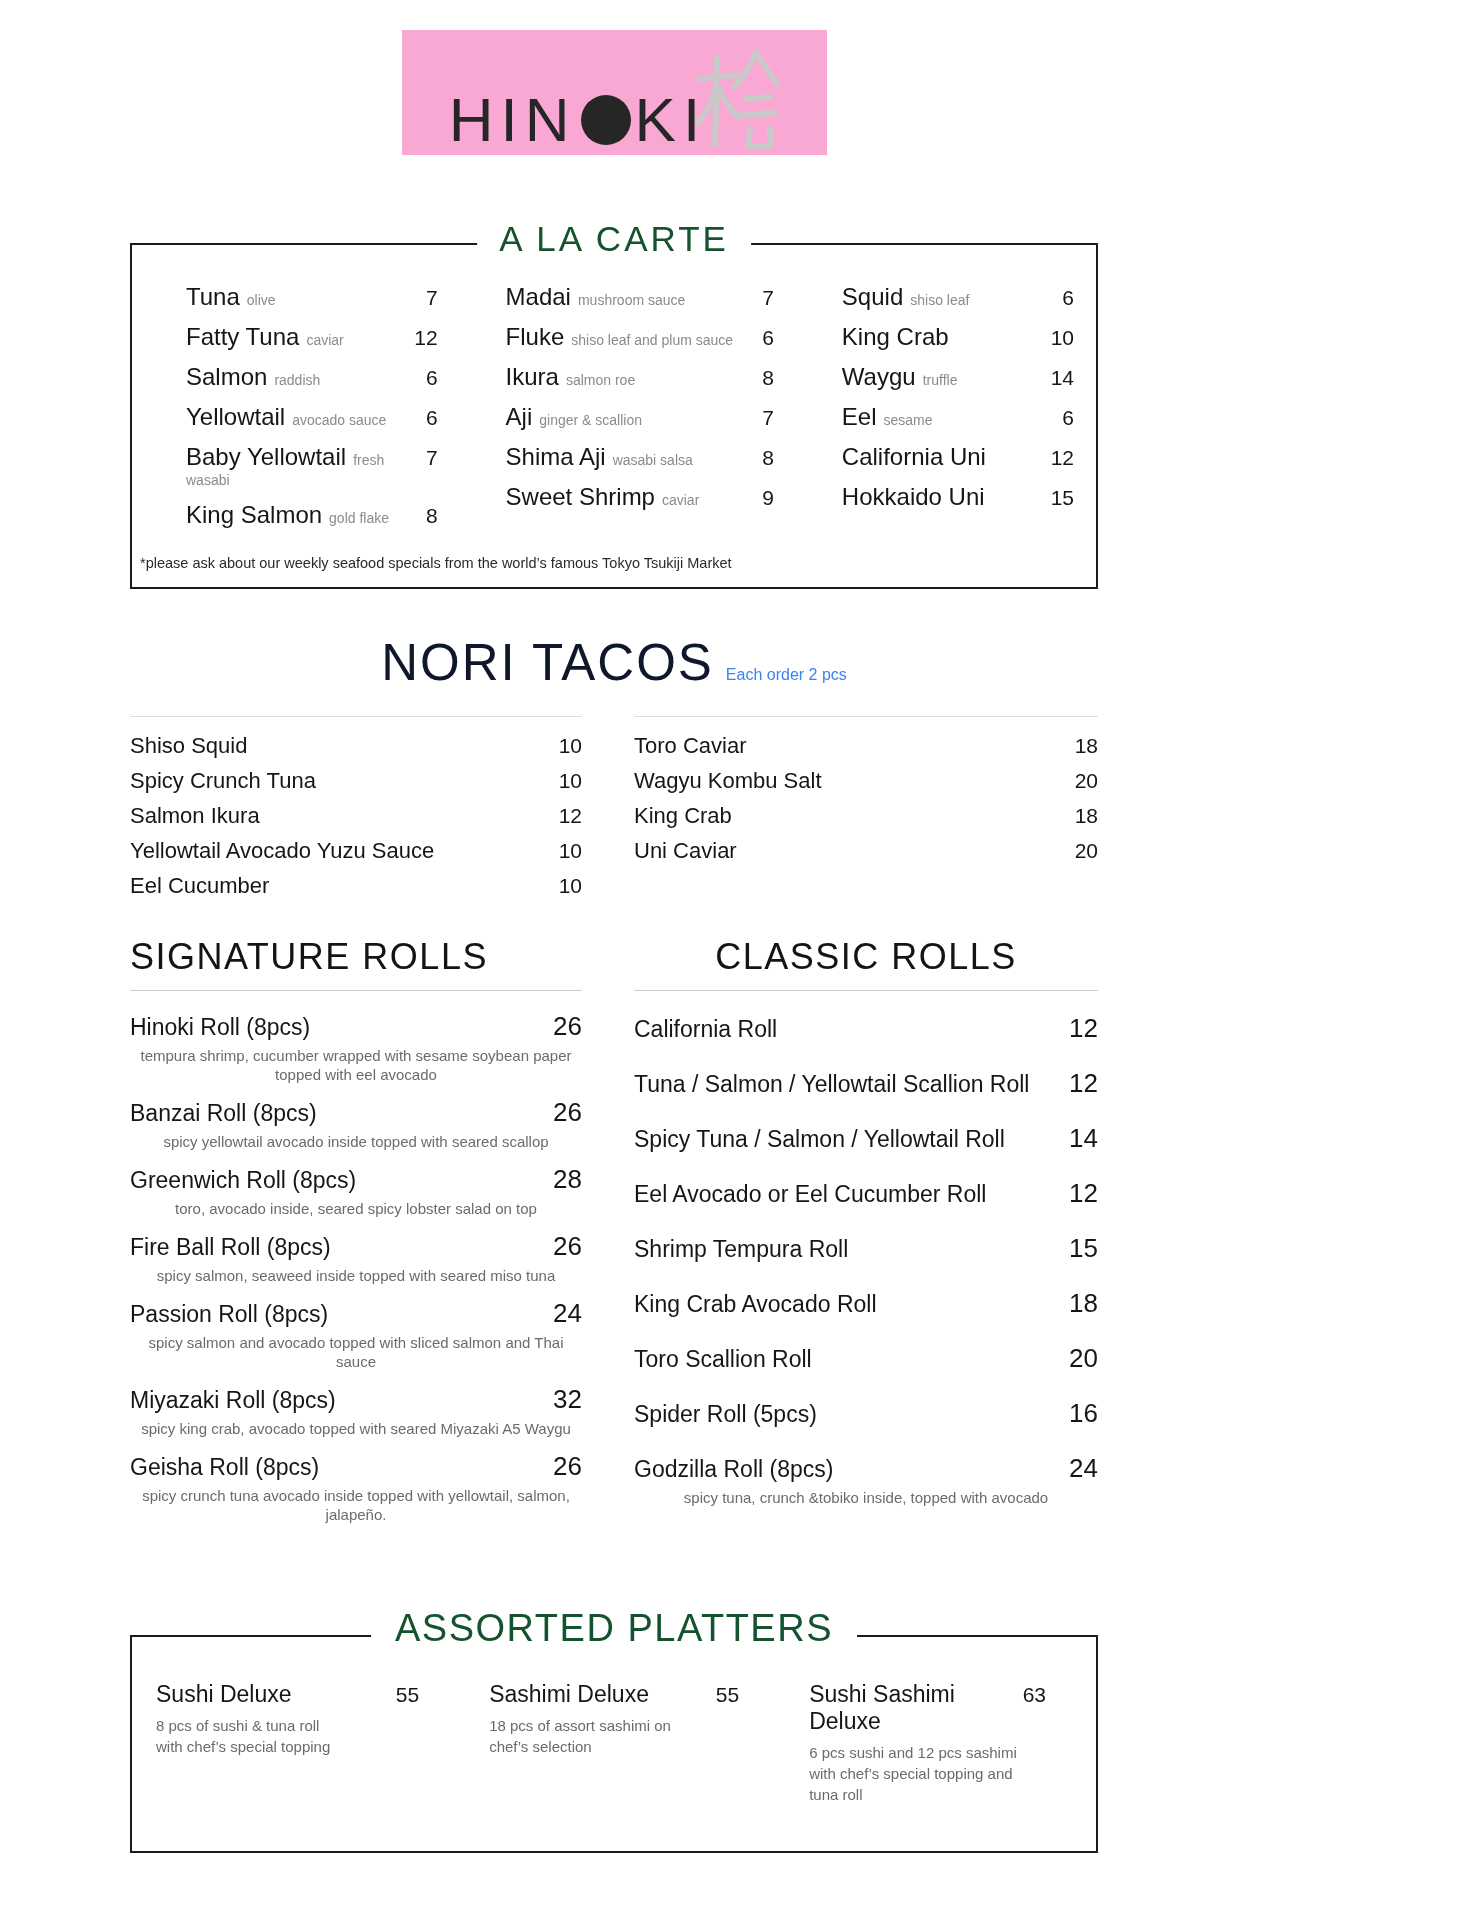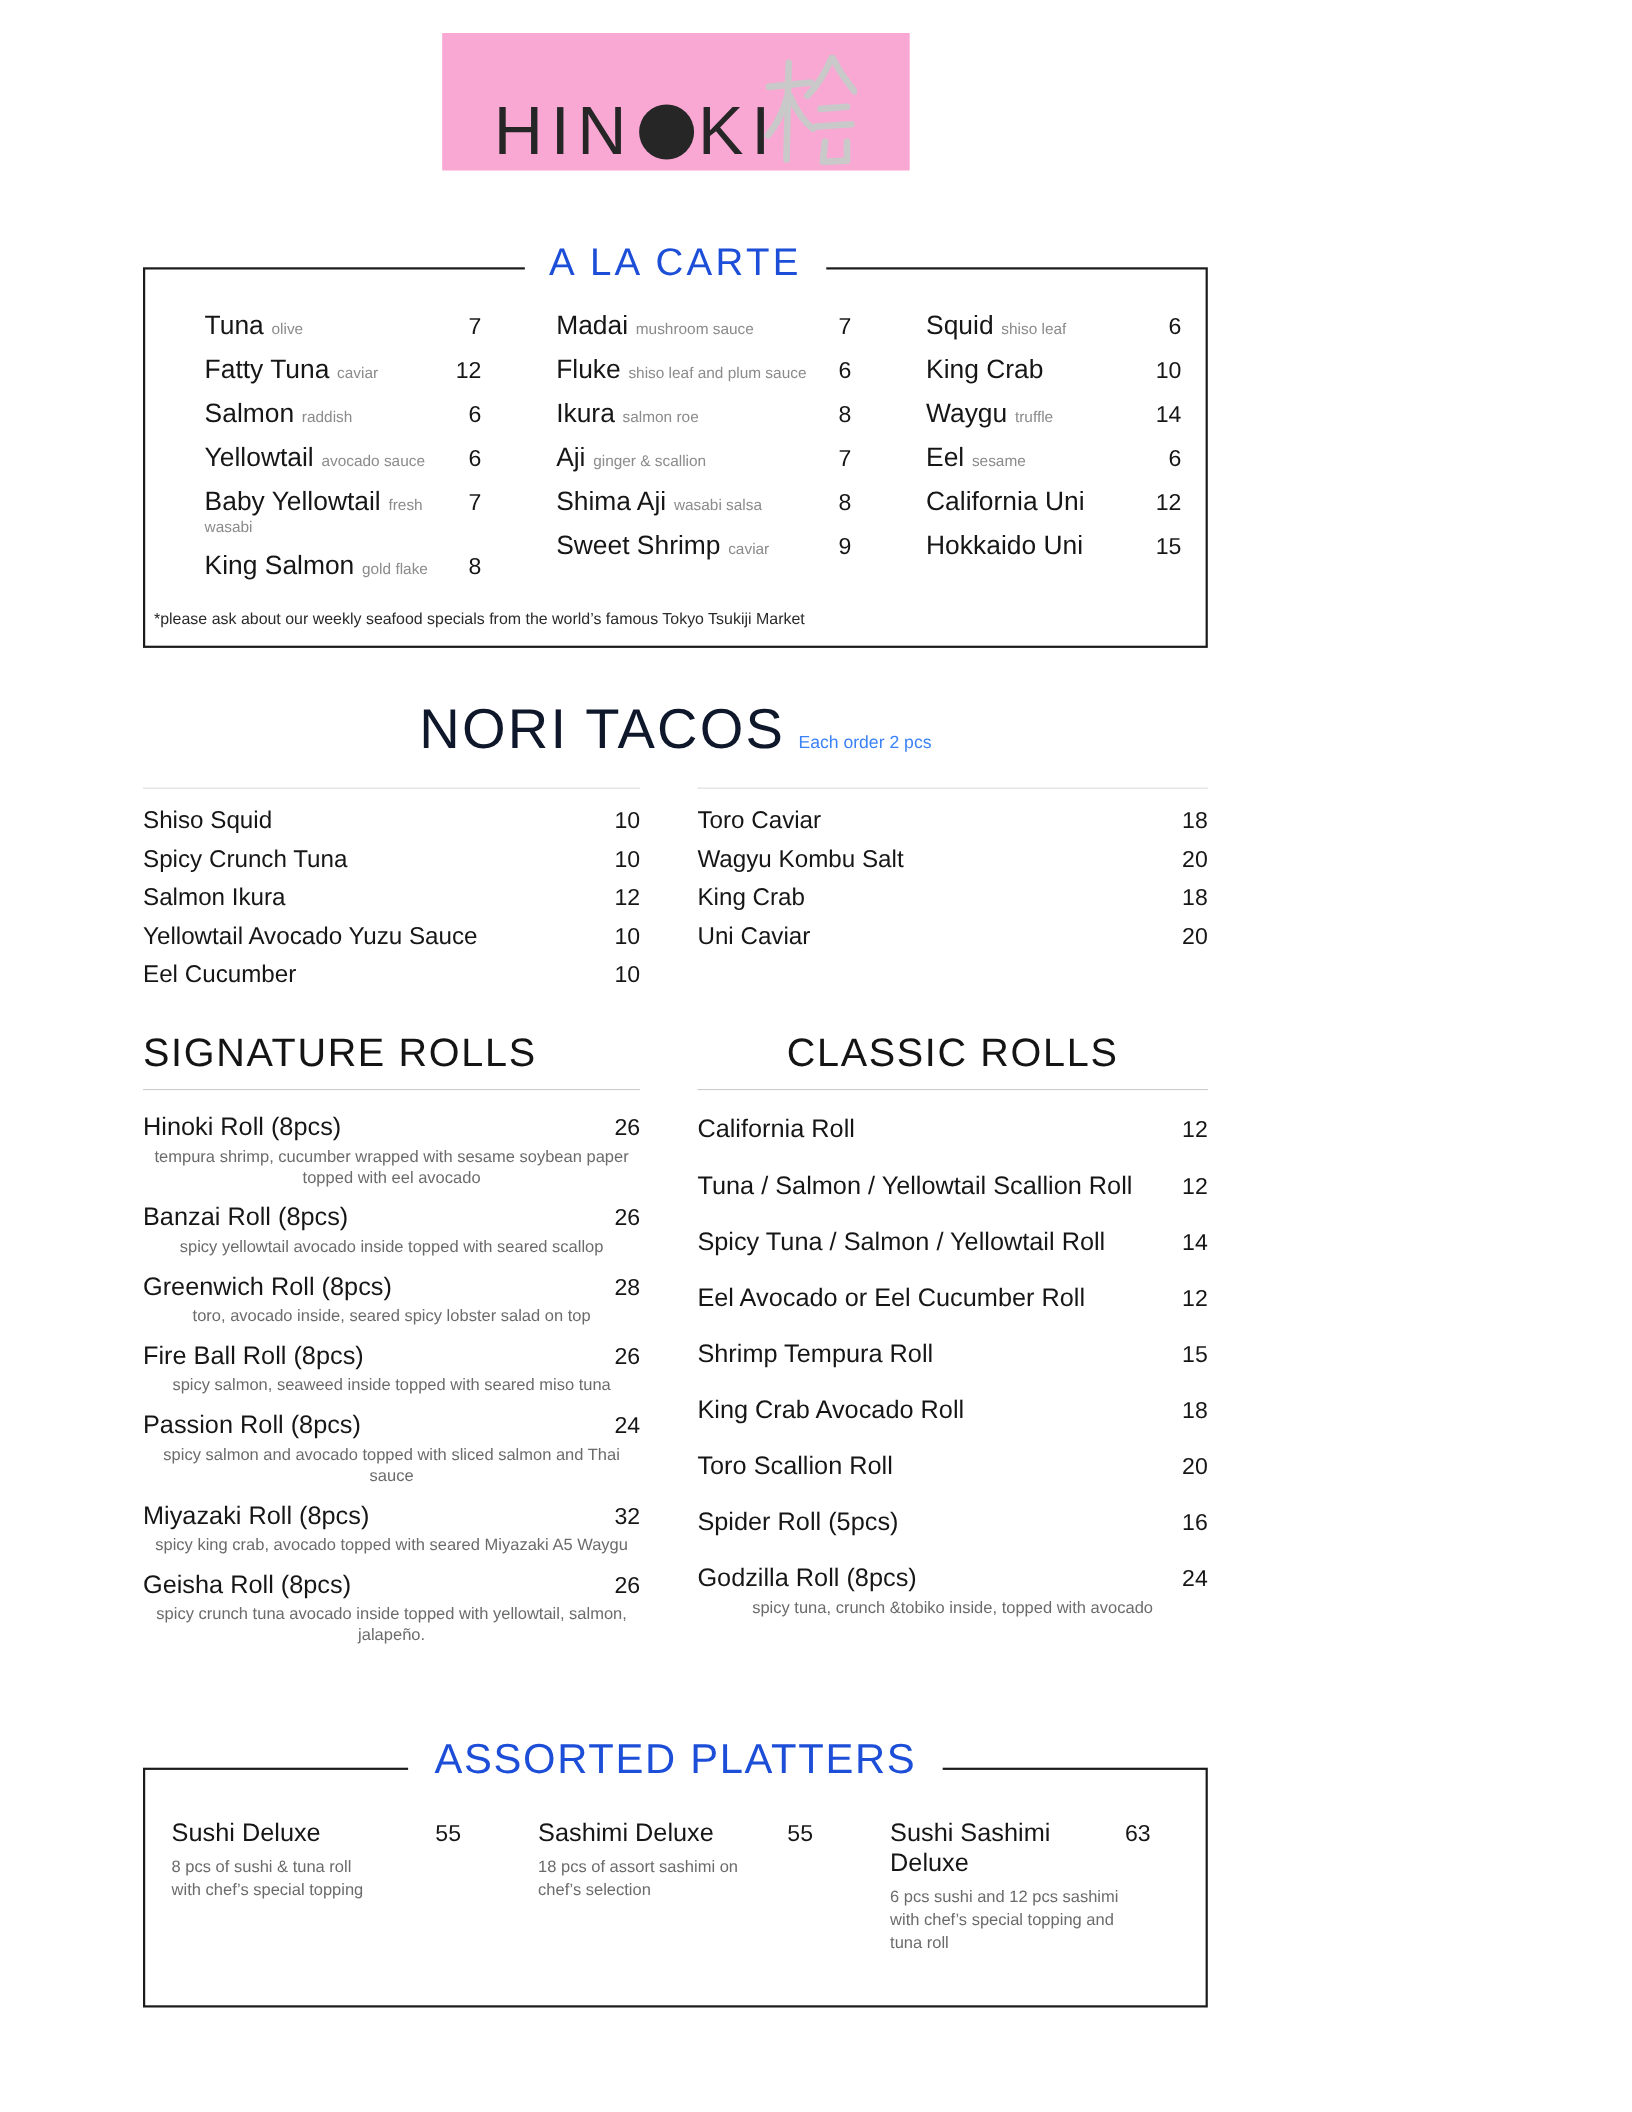--- a/index.html
+++ b/index.html
@@ -30,21 +30,21 @@
     background: #262626; border-radius: 50%;
     margin: 0 4px;
   }
   .logo-kanji-svg { margin-left: -12px; margin-top: 26px; }
 
   
   .boxed { position: relative; border: 2px solid #1a1a1a; }
   .box-legend {
     position: absolute; left: 50%; transform: translateX(-50%);
     background: #ffffff; white-space: nowrap;
-    color: #1d4ed8; letter-spacing: 3px;
+    color: #14532d; letter-spacing: 3px;
   }
   .alacarte { margin-top: 88px; }
   .alacarte .box-legend { top: -26px; font-size: 35px; padding: 0 22px; }
 
   .alc-grid {
     display: grid; grid-template-columns: 1.02fr 1.08fr 0.95fr;
     column-gap: 36px; padding: 38px 22px 4px 22px;
   }
   .alc-item { display: flex; justify-content: space-between; align-items: baseline; margin-bottom: 12px; margin-left: 32px; }
   .alc-name { font-size: 24px; color: #161616; }
@@ -68,21 +68,21 @@
   
   .rolls { display: flex; gap: 52px; margin-top: 28px; }
   .rolls-col-left { flex: 0 0 452px; }
   .rolls-col-right { flex: 1; }
   .rolls-heading { font-size: 36px; letter-spacing: 1.5px; color: #141414; font-weight: normal; }
   .rule { height: 1px; background: #cccccc; margin-top: 12px; }
   .rolls-list { margin-top: 20px; }
   .roll-item { margin-bottom: 13px; }
   .roll-head { display: flex; justify-content: space-between; align-items: baseline; }
   .roll-name { font-size: 23px; color: #161616; }
-  .roll-price { font-size: 21px; color: #161616; }
+  .roll-price { font-size: 26px; color: #161616; }
   .roll-desc {
     font-size: 15px; color: #6b6b6b; line-height: 19px;
     margin-top: 4px; white-space: pre-line; text-align: center;
   }
   .classic-list { margin-top: 22px; }
   .classic-item { margin-bottom: 24px; }
 
   
   .platters { margin-top: 98px; }
   .platters .box-legend { top: -30px; font-size: 38px; padding: 0 24px; letter-spacing: 1.5px; }

